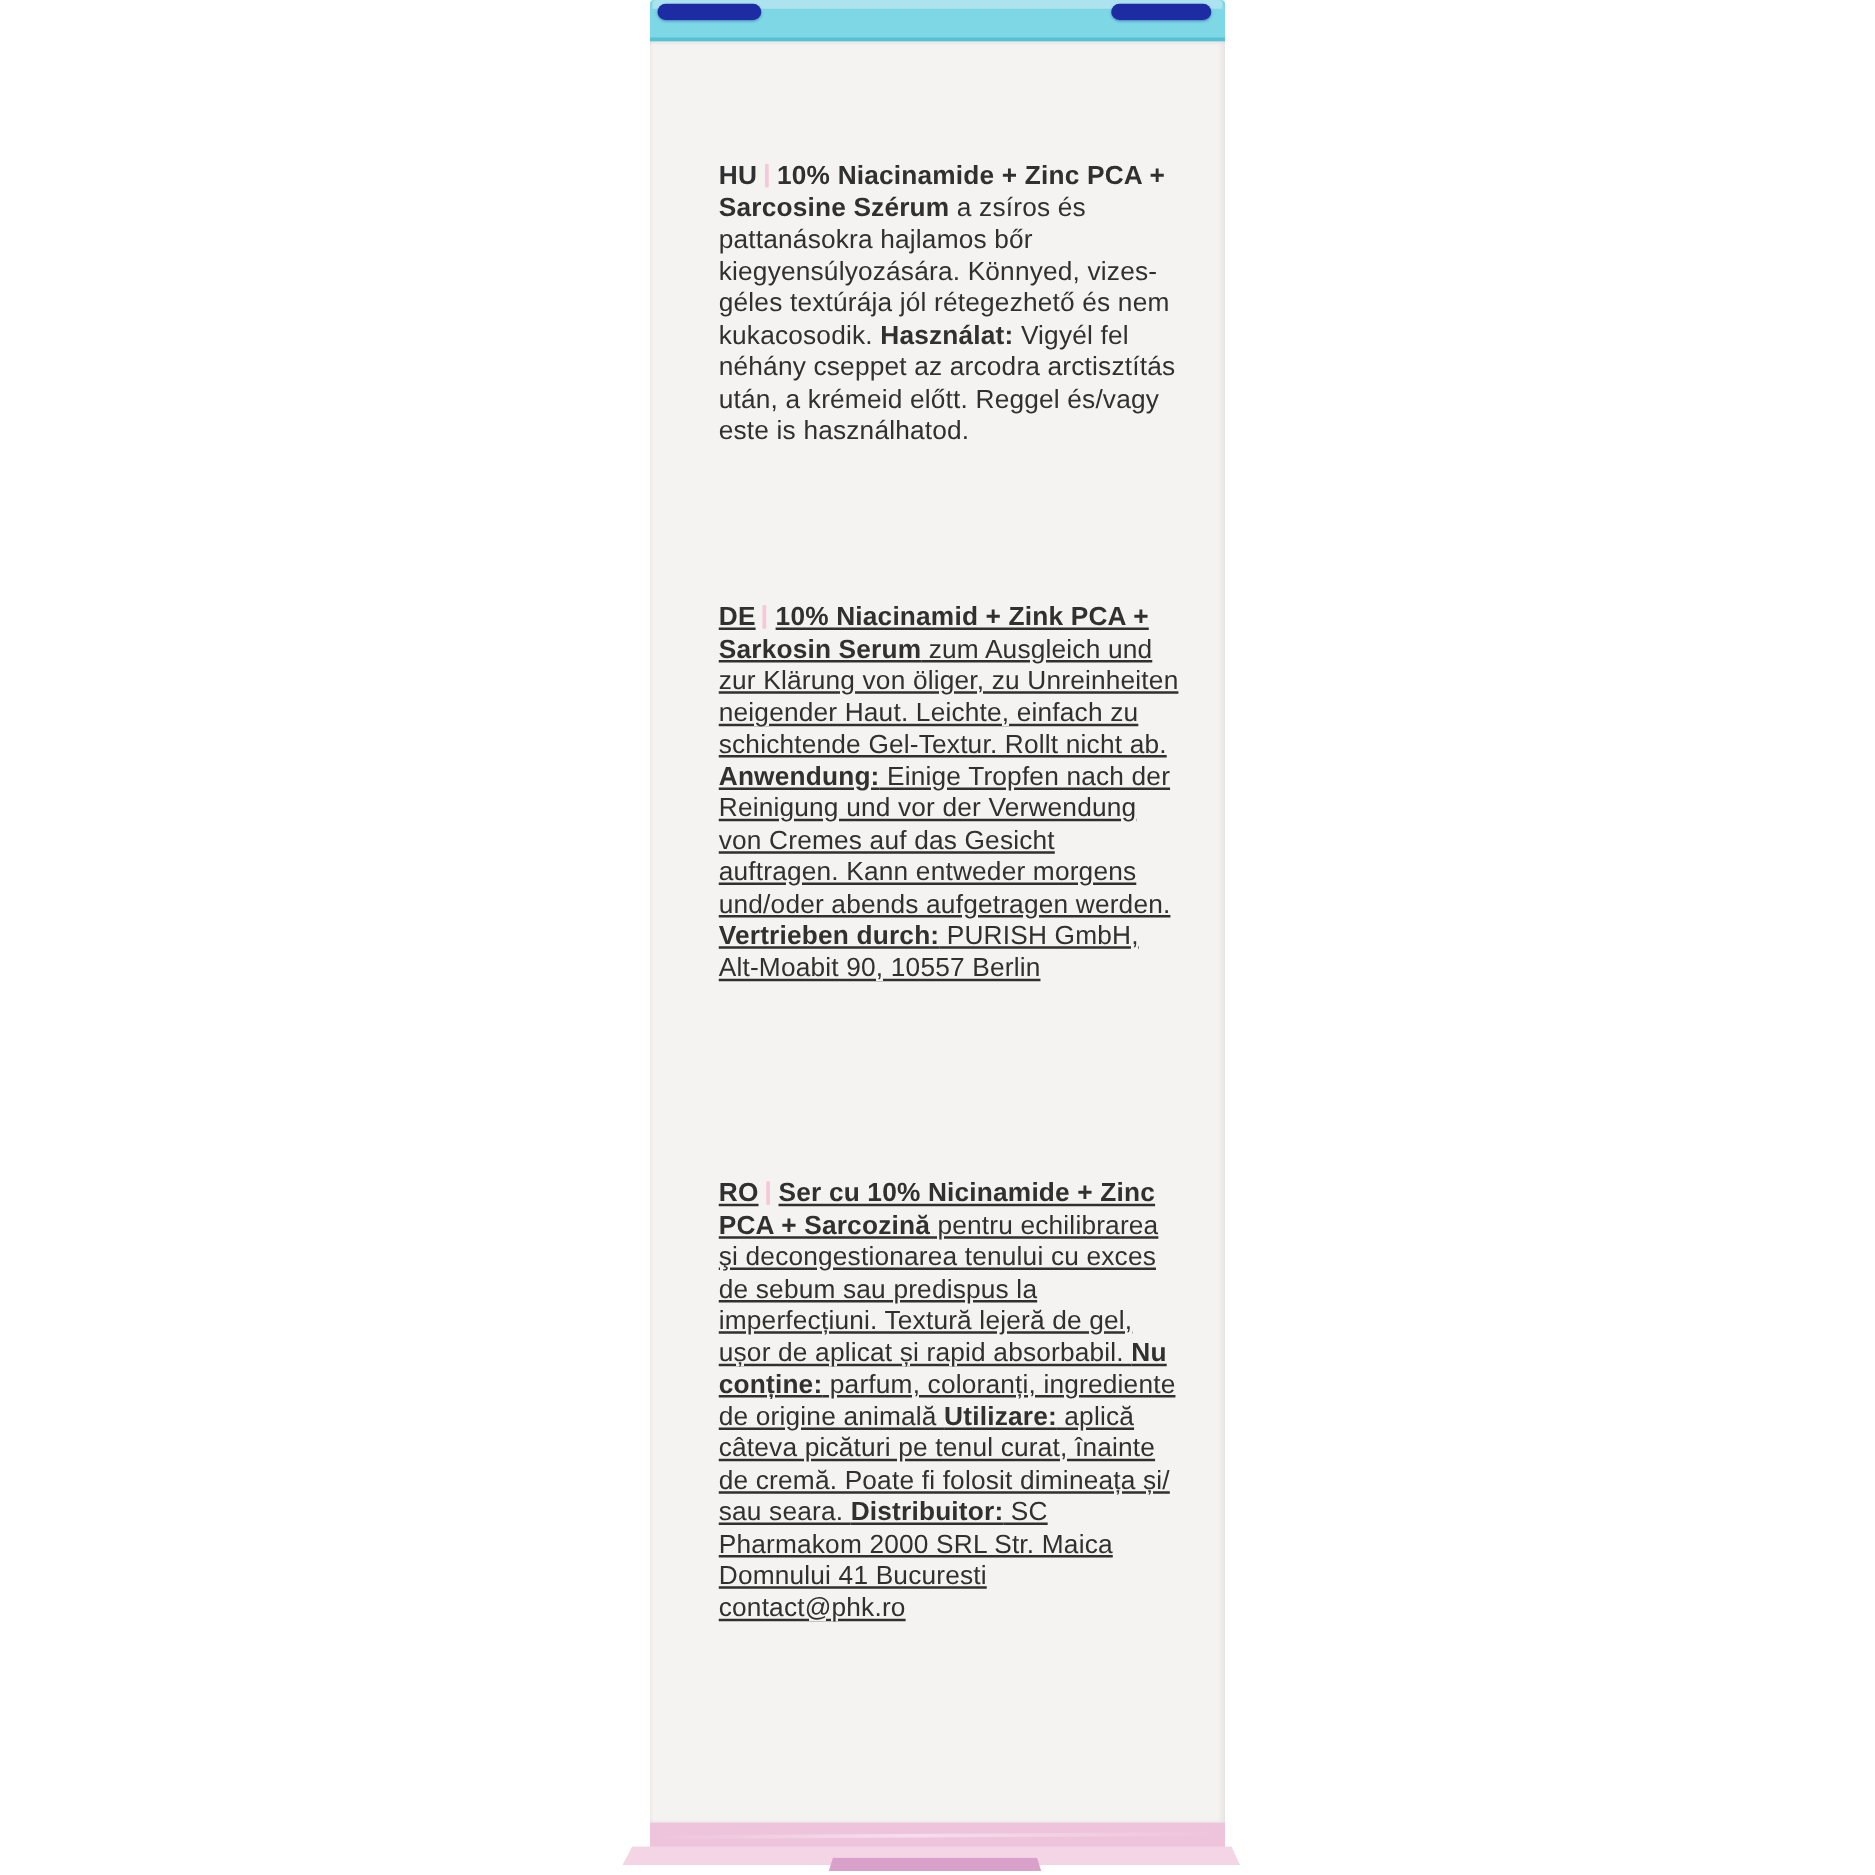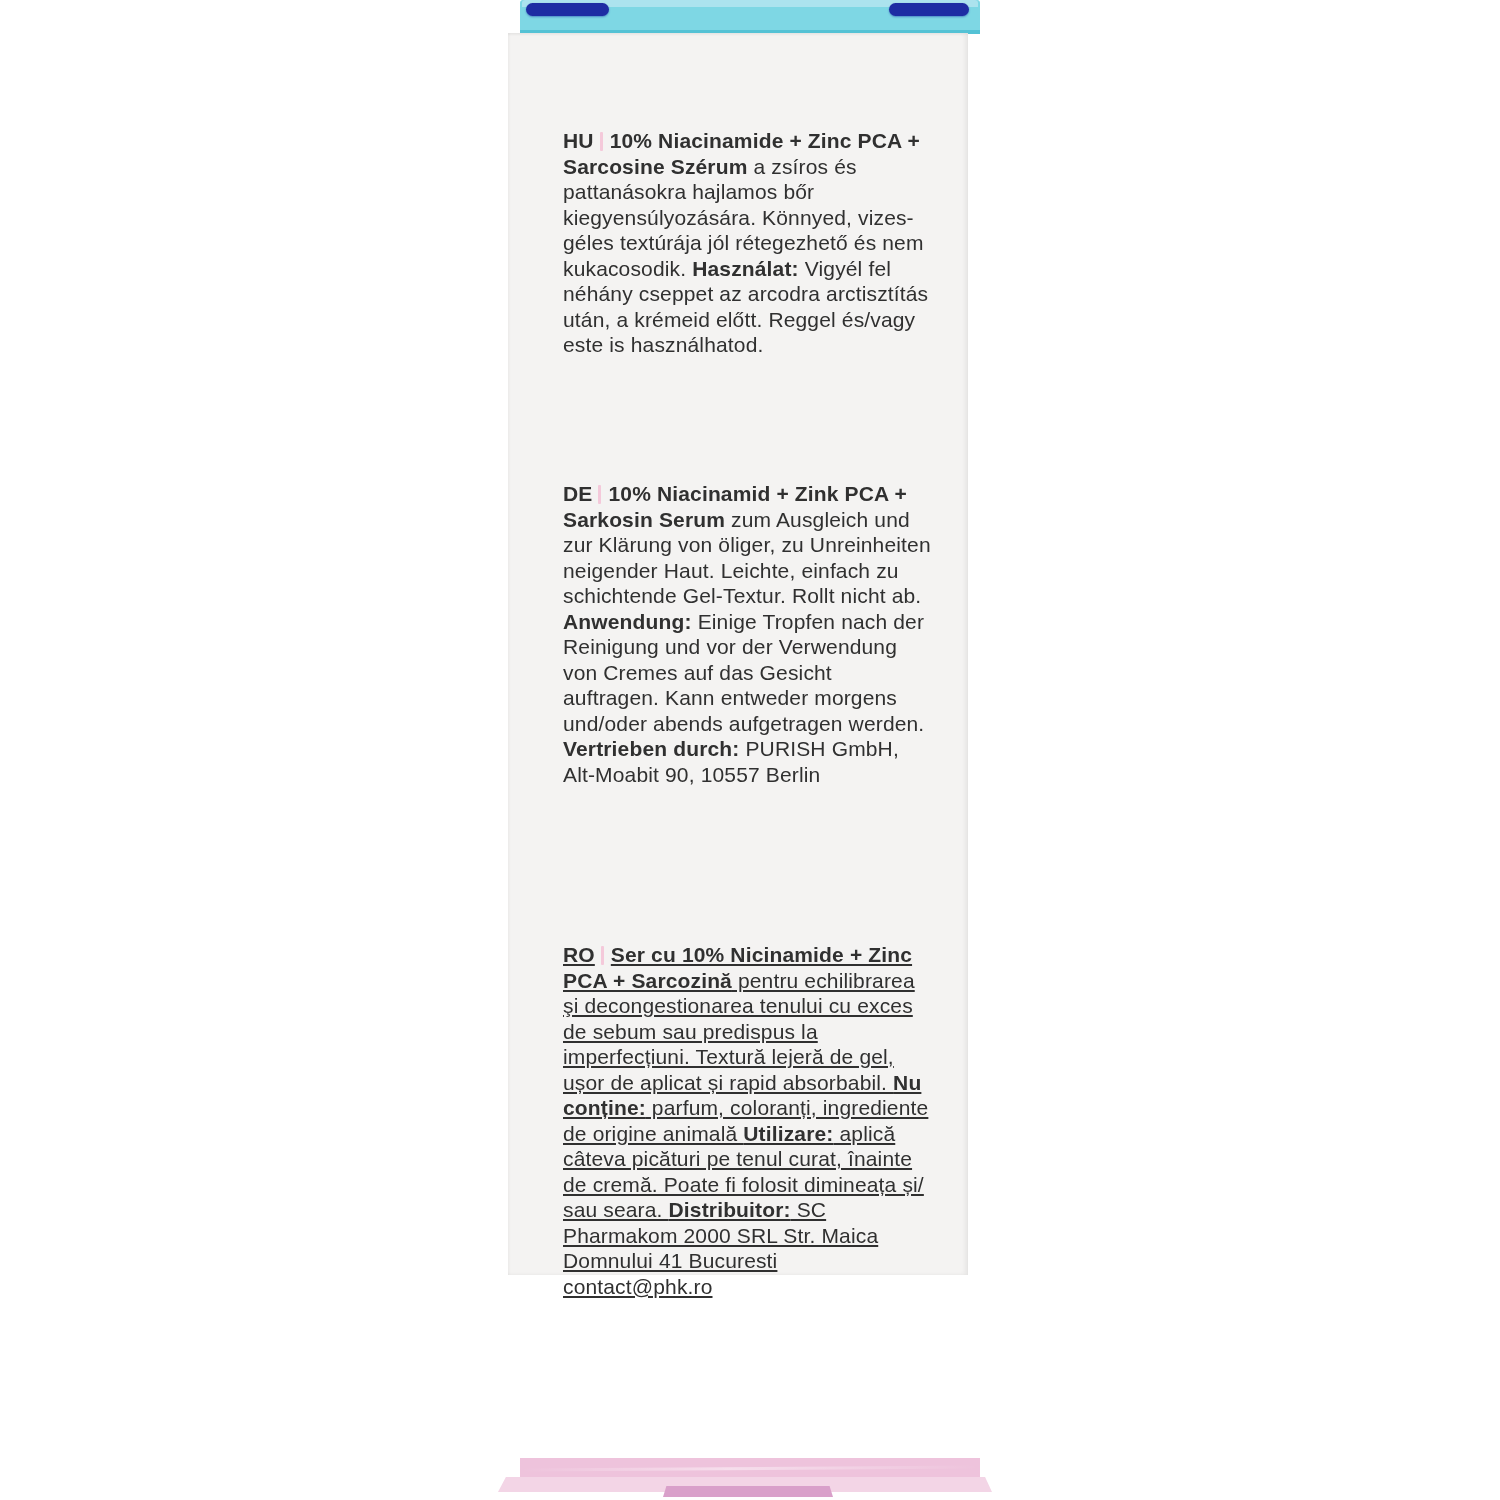--- a/index.html
+++ b/index.html
@@ -36,21 +36,21 @@
   }
   .navy-accent{
     position:absolute;top:3px;height:13px;
     background:var(--navy);border-radius:7px;
     box-shadow:0 1px 2px rgba(18,40,160,0.45);
   }
   .navy-accent.left{left:6px;width:83px;}
   .navy-accent.right{right:11px;width:80px;}
 
   .box-face{
-    position:absolute;left:508px;top:33px;width:460px;height:1242px;
+    position:absolute;left:520px;top:33px;width:460px;height:1425px;
     background:var(--face);
     box-shadow:
       inset -3px 0 4px rgba(0,0,0,0.055),
       inset 2px 0 2px rgba(0,0,0,0.025),
       inset 0 2px 2px rgba(0,0,0,0.03);
   }
 
   .bottom-band{
     position:absolute;left:520px;top:1458px;width:460px;height:21px;
     background:var(--pink);
@@ -72,21 +72,21 @@
   }
 
   
   .lang-block{
     position:absolute;left:55px;width:368px;margin:0;
     font-size:21px;line-height:25.5px;color:var(--ink);
     letter-spacing:0.15px;
     text-align:left;
   }
   .block-0{top:95px;}
-  .block-1{top:448px;}
+  .block-1{top:448px;text-decoration:underline;}
   .block-2{top:909px;text-decoration:underline;}
   .lang-block b, .lang-block .code{font-weight:700;}
   .lang-divider{
     display:inline-block;width:3px;height:19px;border-radius:1px;
     background:var(--divider);
     margin:0 7px 0 6px;vertical-align:-3px;
   }
 </style>
 </head>
 <body style="background: rgb(255, 255, 255);">

